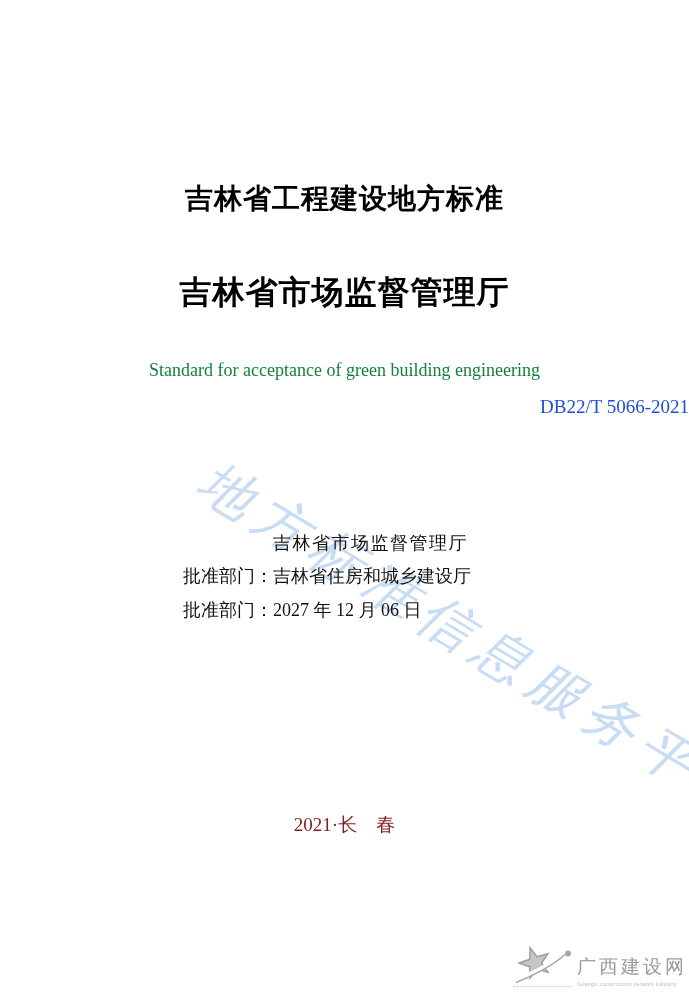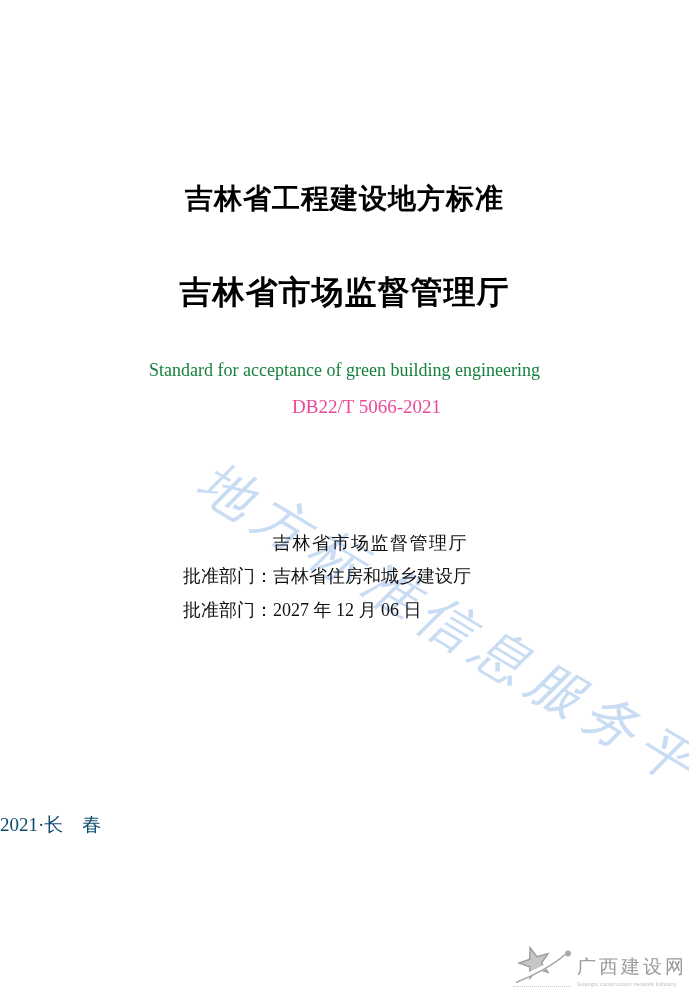--- a/index.html
+++ b/index.html
@@ -49,23 +49,23 @@
   }
   .english-title{
     position:absolute;top:360px;left:0;right:0;
     text-align:center;
     font-size:18px;
     color:#15803d;
     z-index:1;
   }
   .standard-code{
     position:absolute;top:396px;left:0;right:0;
-    text-align:center;
+    text-align:right;
     font-size:19px;
-    color:#ec4899;
+    color:#1d4ed8;
     z-index:1;
     padding-left:44px;
   }
   
   .info-block{
     position:absolute;
     left:183px;top:531px;
     font-size:18px;
     color:#111;
     z-index:1;
@@ -73,23 +73,23 @@
   .info-row{
     height:33.4px;
     line-height:24px;
     white-space:nowrap;
   }
   .info-row .label{display:inline-block;min-width:90px;}
   .info-row.indent .value{margin-left:90px;letter-spacing:1.5px;}
   
   .pub-line{
     position:absolute;top:812px;left:0;right:0;
-    text-align:left;
+    text-align:center;
     font-size:19px;
-    color:#0c4a6e;
+    color:#7f1d1d;
     z-index:1;
   }
   
   .site-logo{
     position:absolute;
     right:2px;bottom:5px;
     display:flex;
     align-items:flex-end;
     z-index:1;
   }

